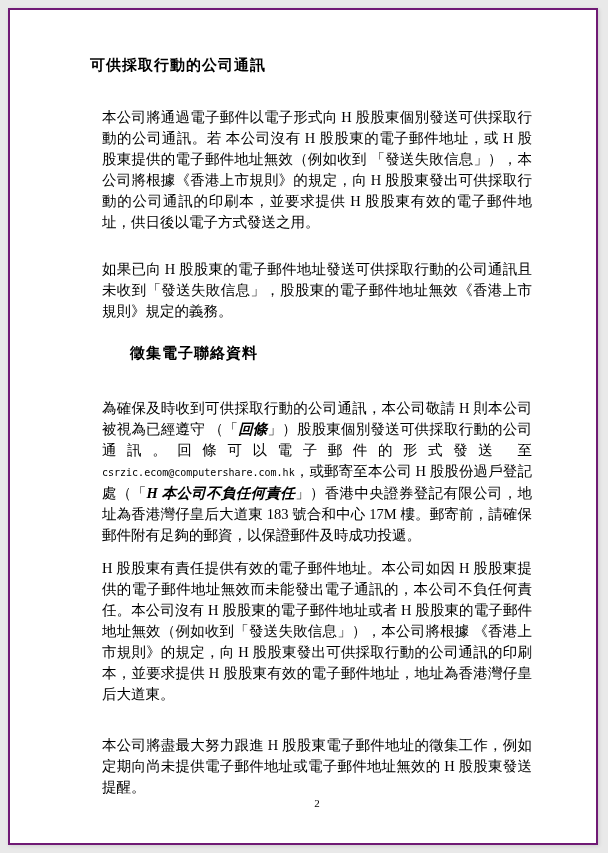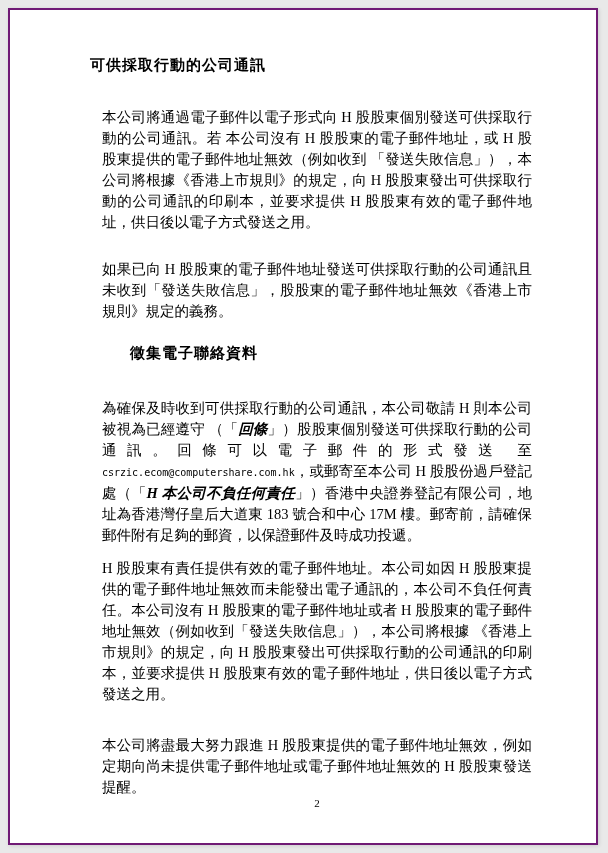--- a/index.html
+++ b/index.html
@@ -76,20 +76,20 @@
     <h1 class="sec-heading">可供採取行動的公司通訊</h1>
 
     <p class="body-para mb1">本公司將通過電子郵件以電子形式向 H 股股東個別發送可供採取行動的公司通訊。若 本公司沒有 H 股股東的電子郵件地址，或 H 股股東提供的電子郵件地址無效（例如收到 「發送失敗信息」），本公司將根據《香港上市規則》的規定，向 H 股股東發出可供採取行動的公司通訊的印刷本，並要求提供 H 股股東有效的電子郵件地址，供日後以電子方式發送之用。</p>
 
     <p class="body-para mb2">如果已向 H 股股東的電子郵件地址發送可供採取行動的公司通訊且未收到「發送失敗信息」，股股東的電子郵件地址無效《香港上市規則》規定的義務。</p>
 
     <h1 class="sec-heading second">徵集電子聯絡資料</h1>
 
     <p class="body-para mb3"><span>為確保及時收到可供採取行動的公司通訊，本公司敬請 H 則本公司被視為已經遵守 （「</span><span class="b">回條</span><span>」）股股東個別發送可供採取行動的公司通訊。回條可以電子郵件的形式發送 至 </span><span class="mono">csrzic.ecom@computershare.com.hk</span><span>，或郵寄至本公司 H 股股份過戶登記處（「</span><span class="b">H 本公司不負任何責任</span><span>」）香港中央證券登記有限公司，地址為香港灣仔皇后大道東 183 號合和中心 17M 樓。郵寄前，請確保郵件附有足夠的郵資，以保證郵件及時成功投遞。</span></p>
 
-    <p class="body-para mb4">H 股股東有責任提供有效的電子郵件地址。本公司如因 H 股股東提供的電子郵件地址無效而未能發出電子通訊的，本公司不負任何責任。本公司沒有 H 股股東的電子郵件地址或者 H 股股東的電子郵件地址無效（例如收到「發送失敗信息」），本公司將根據 《香港上市規則》的規定，向 H 股股東發出可供採取行動的公司通訊的印刷本，並要求提供 H 股股東有效的電子郵件地址，供日後以電子方式發送之用。</p>
+    <p class="body-para mb4">H 股股東有責任提供有效的電子郵件地址。本公司如因 H 股股東提供的電子郵件地址無效而未能發出電子通訊的，本公司不負任何責任。本公司沒有 H 股股東的電子郵件地址或者 H 股股東的電子郵件地址無效（例如收到「發送失敗信息」），本公司將根據 《香港上市規則》的規定，向 H 股股東發出可供採取行動的公司通訊的印刷本，並要求提供 H 股股東有效的電子郵件地址，地址為香港灣仔皇后大道東。</p>
 
-    <p class="body-para">本公司將盡最大努力跟進 H 股股東提供的電子郵件地址無效，例如定期向尚未提供電子郵件地址或電子郵件地址無效的 H 股股東發送提醒。</p>
+    <p class="body-para">本公司將盡最大努力跟進 H 股股東電子郵件地址的徵集工作，例如定期向尚未提供電子郵件地址或電子郵件地址無效的 H 股股東發送提醒。</p>
 
   </div>
 
   <div class="page-number">2</div>
 </div>
 
 </body></html>

